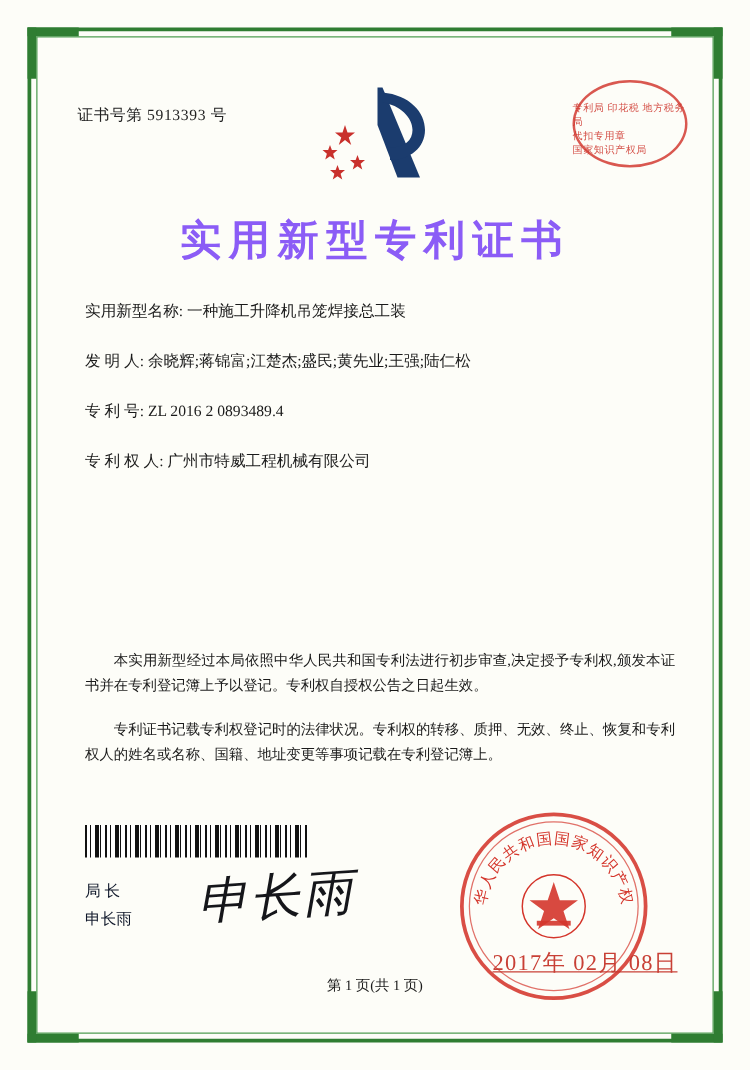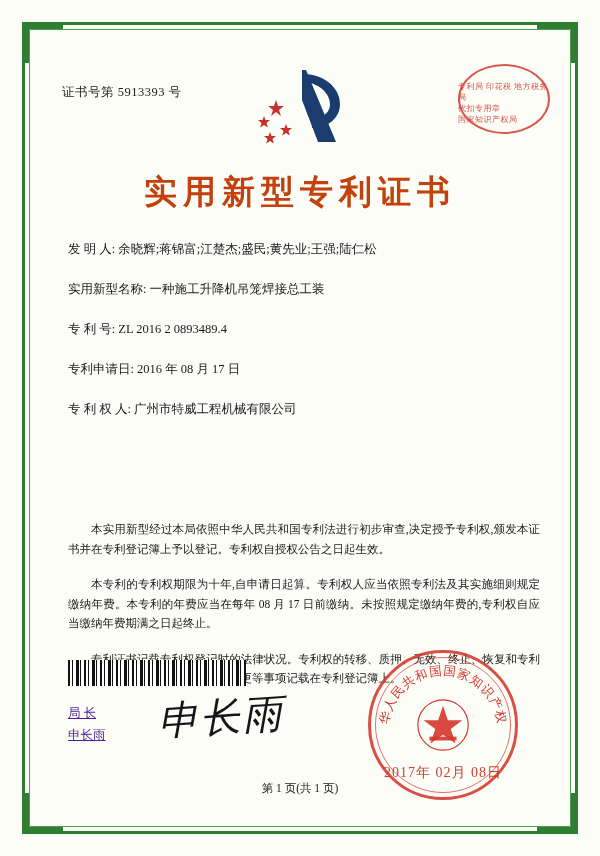--- a/index.html
+++ b/index.html
@@ -111,21 +111,21 @@
 
   .title {
     position: absolute;
     left: 0;
     right: 0;
     top: 128px;
     text-align: center;
     font-size: 33px;
     font-weight: bold;
     letter-spacing: 6px;
-    color: #c2410c;
+    color: #8b5cf6;
     font-family: "DejaVu Serif", "Liberation Serif", serif;
   }
 
   
   .fields {
     position: absolute;
     left: 28px;
     right: 18px;
     top: 198px;
   }
@@ -174,22 +174,21 @@
         #111 12px, #111 13px, #fff 13px, #fff 16px);
   }
 
   
   .sign-block {
     position: absolute;
     left: 28px;
     top: 660px;
     font-size: 12.5px;
     line-height: 22px;
-    color: #4c1d95;
-    text-decoration: underline;
+    color: #0f172a;
   }
   .signature {
     position: absolute;
     left: 118px;
     top: 648px;
     font-size: 40px;
     color: #15161a;
     font-family: "DejaVu Serif", serif;
     font-style: italic;
     letter-spacing: 2px;
@@ -234,25 +233,26 @@
     fill: #d4352b;
     font-size: 12.5px;
     font-family: "Liberation Serif", serif;
     letter-spacing: 1px;
   }
   .seal .seal-date {
     position: absolute;
     left: -24px;
     right: -24px;
     bottom: 18px;
-    text-align: center;
+    text-align: right;
     color: #c6362c;
-    font-size: 14px;
+    font-size: 18px;
     letter-spacing: 1px;
     opacity: 0.95;
+    text-decoration: underline;
   }
 
   .page-no {
     position: absolute;
     left: 0;
     right: 0;
     bottom: 18px;
     text-align: center;
     font-size: 11.5px;
     color: #1a1a1a;
@@ -294,44 +294,39 @@
         <div>专利局 印花税 地方税务局</div>
         <div>代扣专用章</div>
         <div>国家知识产权局</div>
       </div>
     </div>
 
     <div class="title">实用新型专利证书</div>
 
     <div class="fields">
       <div class="field">
+        <span class="lbl">实用新型名称:</span>
+        <span class="val">一种施工升降机吊笼焊接总工装</span>
+      </div>
+      <div class="field">
         <span class="lbl">发 明 人:</span>
         <span class="val">余晓辉;蒋锦富;江楚杰;盛民;黄先业;王强;陆仁松</span>
-      </div>
-      <div class="field">
-        <span class="lbl">实用新型名称:</span>
-        <span class="val">一种施工升降机吊笼焊接总工装</span>
       </div>
       <div class="field">
         <span class="lbl">专 利 号:</span>
         <span class="val">ZL 2016 2 0893489.4</span>
       </div>
       <div class="field">
-        <span class="lbl">专利申请日:</span>
-        <span class="val">2016 年 08 月 17 日</span>
-      </div>
-      <div class="field">
         <span class="lbl">专 利 权 人:</span>
         <span class="val">广州市特威工程机械有限公司</span>
       </div>
     </div>
 
     <div class="paragraphs">
       <p>本实用新型经过本局依照中华人民共和国专利法进行初步审查,决定授予专利权,颁发本证书并在专利登记簿上予以登记。专利权自授权公告之日起生效。</p>
-      <p>本专利的专利权期限为十年,自申请日起算。专利权人应当依照专利法及其实施细则规定缴纳年费。本专利的年费应当在每年 08 月 17 日前缴纳。未按照规定缴纳年费的,专利权自应当缴纳年费期满之日起终止。</p>
       <p>专利证书记载专利权登记时的法律状况。专利权的转移、质押、无效、终止、恢复和专利权人的姓名或名称、国籍、地址变更等事项记载在专利登记簿上。</p>
     </div>
 
     <div class="barcode"></div>
 
     <div class="sign-block">
       <div>局 长</div>
       <div>申长雨</div>
     </div>
     <div class="signature">申长雨</div>

